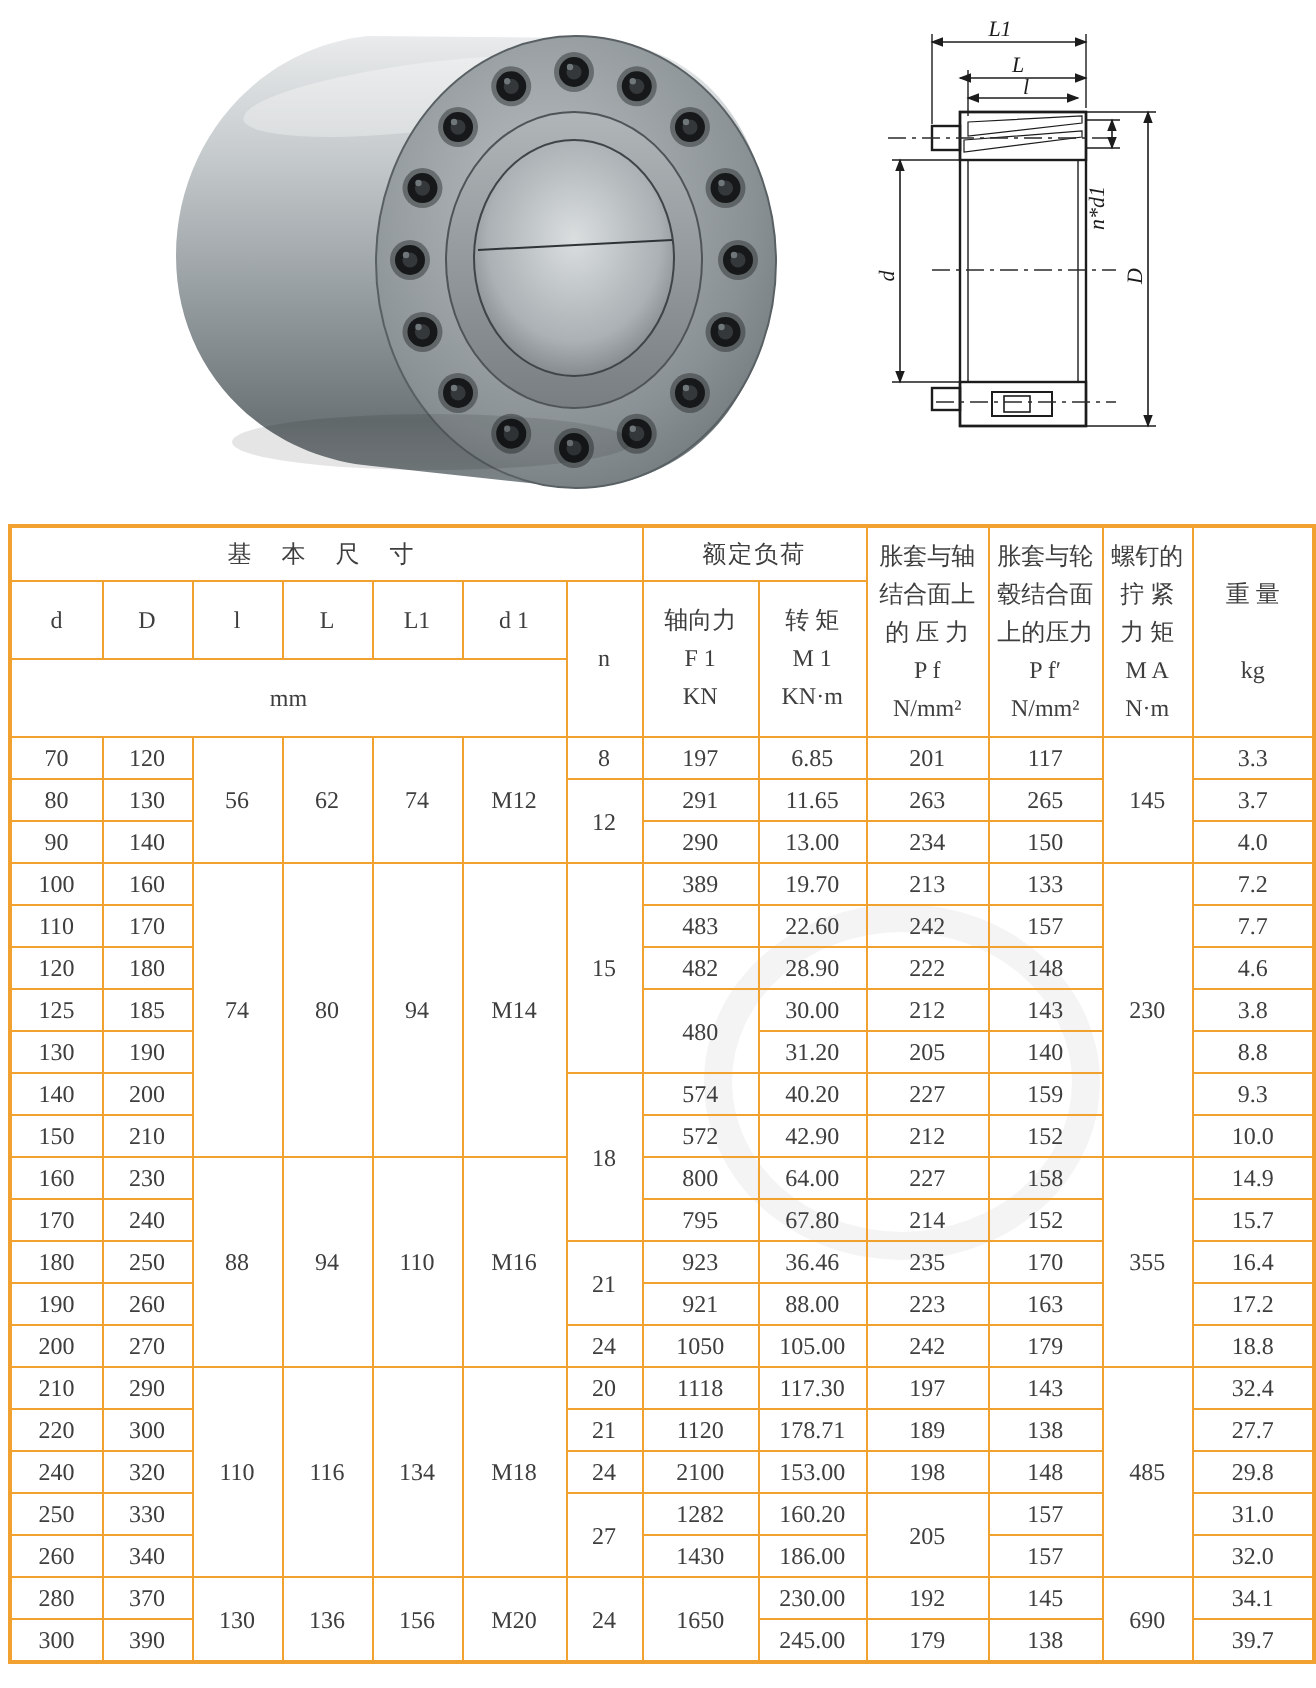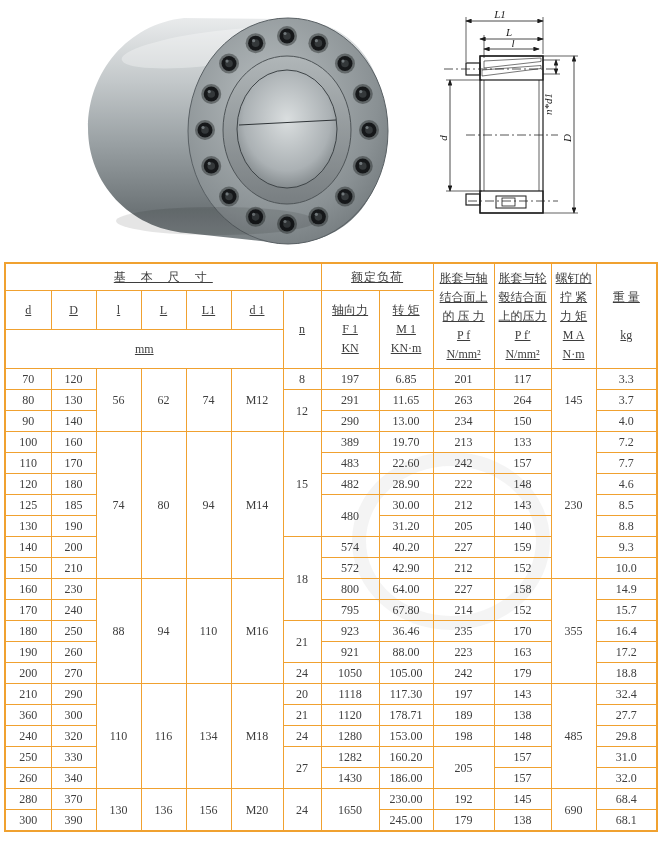--- a/index.html
+++ b/index.html
@@ -26,21 +26,21 @@
     position:absolute;left:4px;top:262px;
     border-collapse:collapse;table-layout:fixed;width:652px;
     border:2px solid #f0a130;
   }
   .spec-table th,.spec-table td{
     border:1px solid #f0a130;
     color:#3e3e3e;font-family:"Liberation Serif",serif;
     text-align:center;vertical-align:middle;padding:0;
     font-size:12px;font-weight:normal;
   }
-  .spec-table thead th{white-space:pre-line;line-height:19px;text-decoration:underline;}
+  .spec-table thead th{white-space:pre-line;line-height:19px;}
   .th-basic{height:26px;letter-spacing:6px;font-size:13px;}
   .th-rated{letter-spacing:1px;font-size:13px;}
   .th-cols{height:38px;}
   .th-mm{height:38px;}
   .spec-table tbody td{height:20px;line-height:20px;}
 </style>
 </head>
 <body>
 
 <div class="photo-wrap">
@@ -311,21 +311,21 @@
         <td rowspan="3">145</td>
         <td>3.3</td>
       </tr>
       <tr>
         <td>80</td>
         <td>130</td>
         <td rowspan="2">12</td>
         <td>291</td>
         <td>11.65</td>
         <td>263</td>
-        <td>264</td>
+        <td>265</td>
         <td>3.7</td>
       </tr>
       <tr>
         <td>90</td>
         <td>140</td>
         <td>290</td>
         <td>13.00</td>
         <td>234</td>
         <td>150</td>
         <td>4.0</td>
@@ -363,21 +363,21 @@
         <td>148</td>
         <td>4.6</td>
       </tr>
       <tr>
         <td>125</td>
         <td>185</td>
         <td rowspan="2">480</td>
         <td>30.00</td>
         <td>212</td>
         <td>143</td>
-        <td>8.5</td>
+        <td>3.8</td>
       </tr>
       <tr>
         <td>130</td>
         <td>190</td>
         <td>31.20</td>
         <td>205</td>
         <td>140</td>
         <td>8.8</td>
       </tr>
       <tr>
@@ -460,34 +460,34 @@
         <td rowspan="5">M18</td>
         <td>20</td>
         <td>1118</td>
         <td>117.30</td>
         <td>197</td>
         <td>143</td>
         <td rowspan="5">485</td>
         <td>32.4</td>
       </tr>
       <tr>
-        <td>360</td>
+        <td>220</td>
         <td>300</td>
         <td>21</td>
         <td>1120</td>
         <td>178.71</td>
         <td>189</td>
         <td>138</td>
         <td>27.7</td>
       </tr>
       <tr>
         <td>240</td>
         <td>320</td>
         <td>24</td>
-        <td>1280</td>
+        <td>2100</td>
         <td>153.00</td>
         <td>198</td>
         <td>148</td>
         <td>29.8</td>
       </tr>
       <tr>
         <td>250</td>
         <td>330</td>
         <td rowspan="2">27</td>
         <td>1282</td>
@@ -510,24 +510,24 @@
         <td rowspan="2">130</td>
         <td rowspan="2">136</td>
         <td rowspan="2">156</td>
         <td rowspan="2">M20</td>
         <td rowspan="2">24</td>
         <td rowspan="2">1650</td>
         <td>230.00</td>
         <td>192</td>
         <td>145</td>
         <td rowspan="2">690</td>
-        <td>68.4</td>
+        <td>34.1</td>
       </tr>
       <tr>
         <td>300</td>
         <td>390</td>
         <td>245.00</td>
         <td>179</td>
         <td>138</td>
-        <td>68.1</td>
+        <td>39.7</td>
       </tr>
     </tbody>
 </table>
 
 </body></html>

